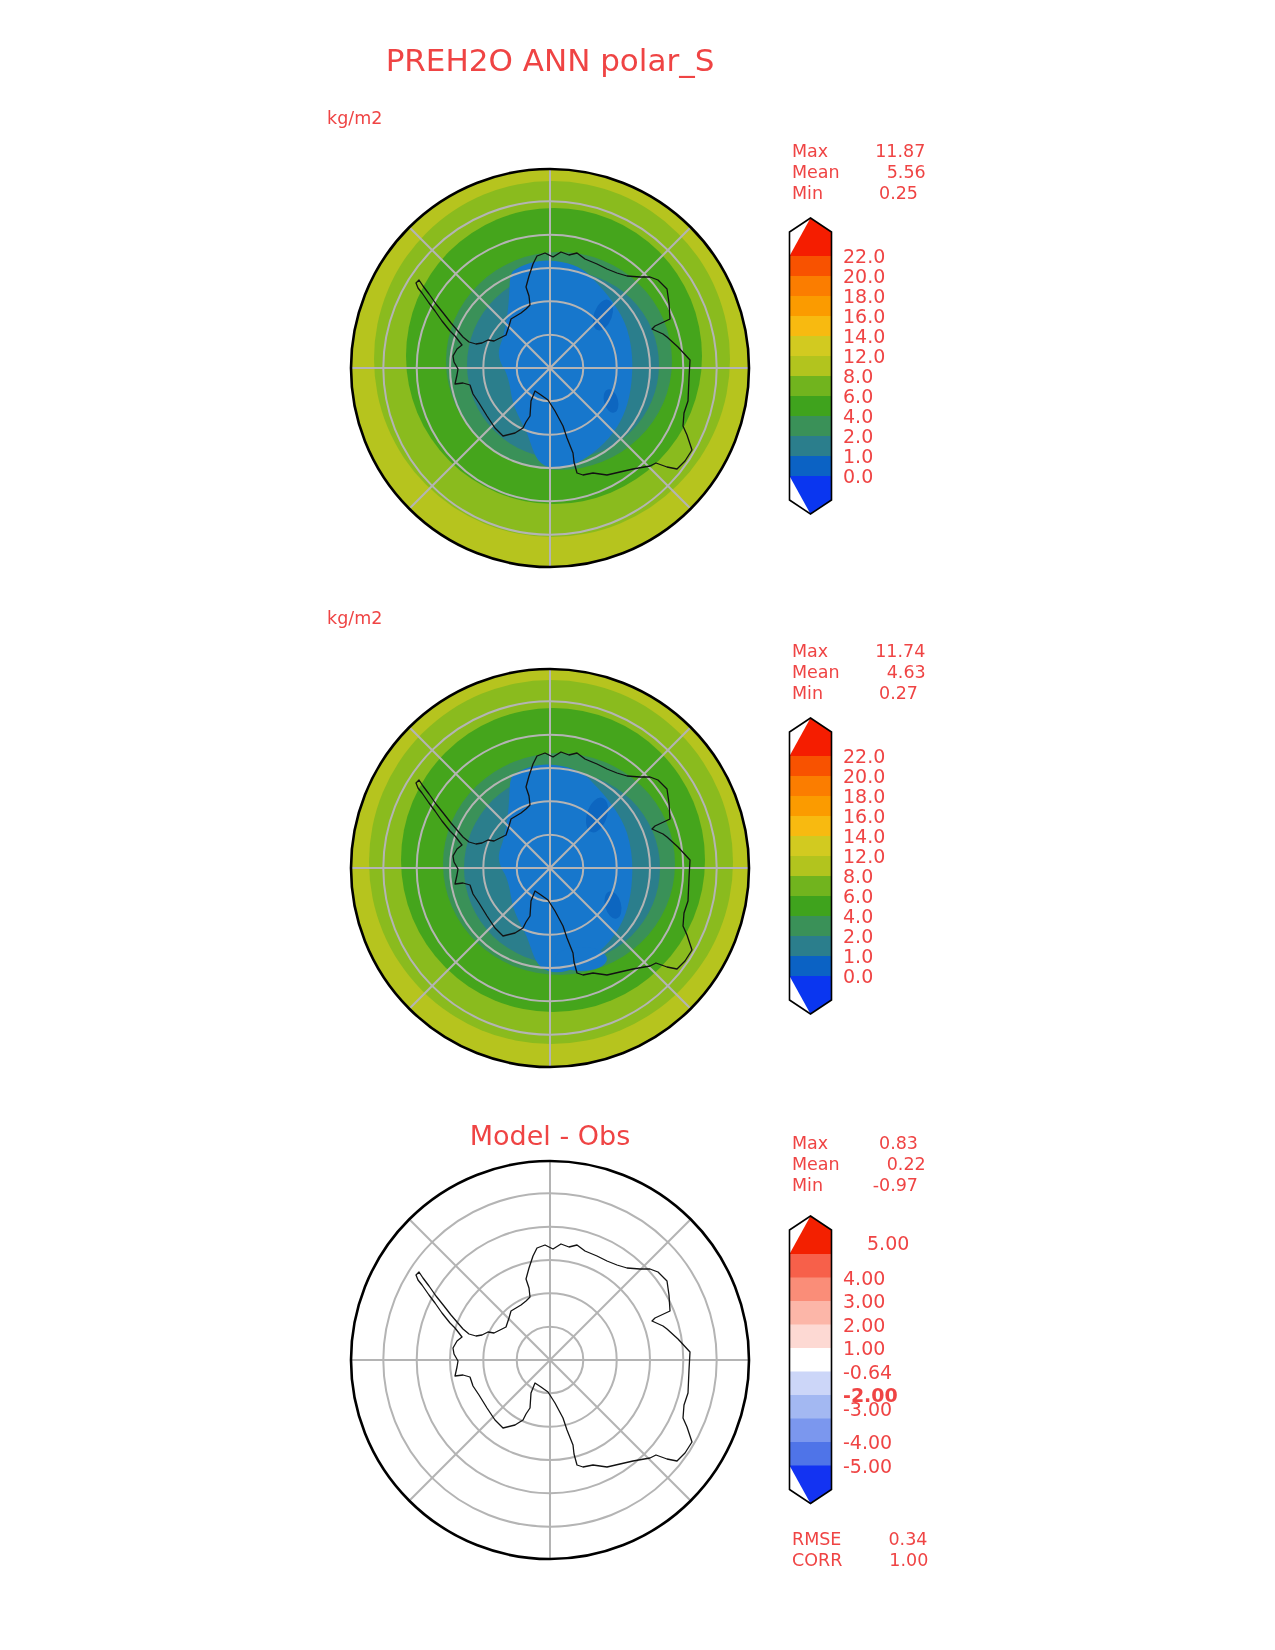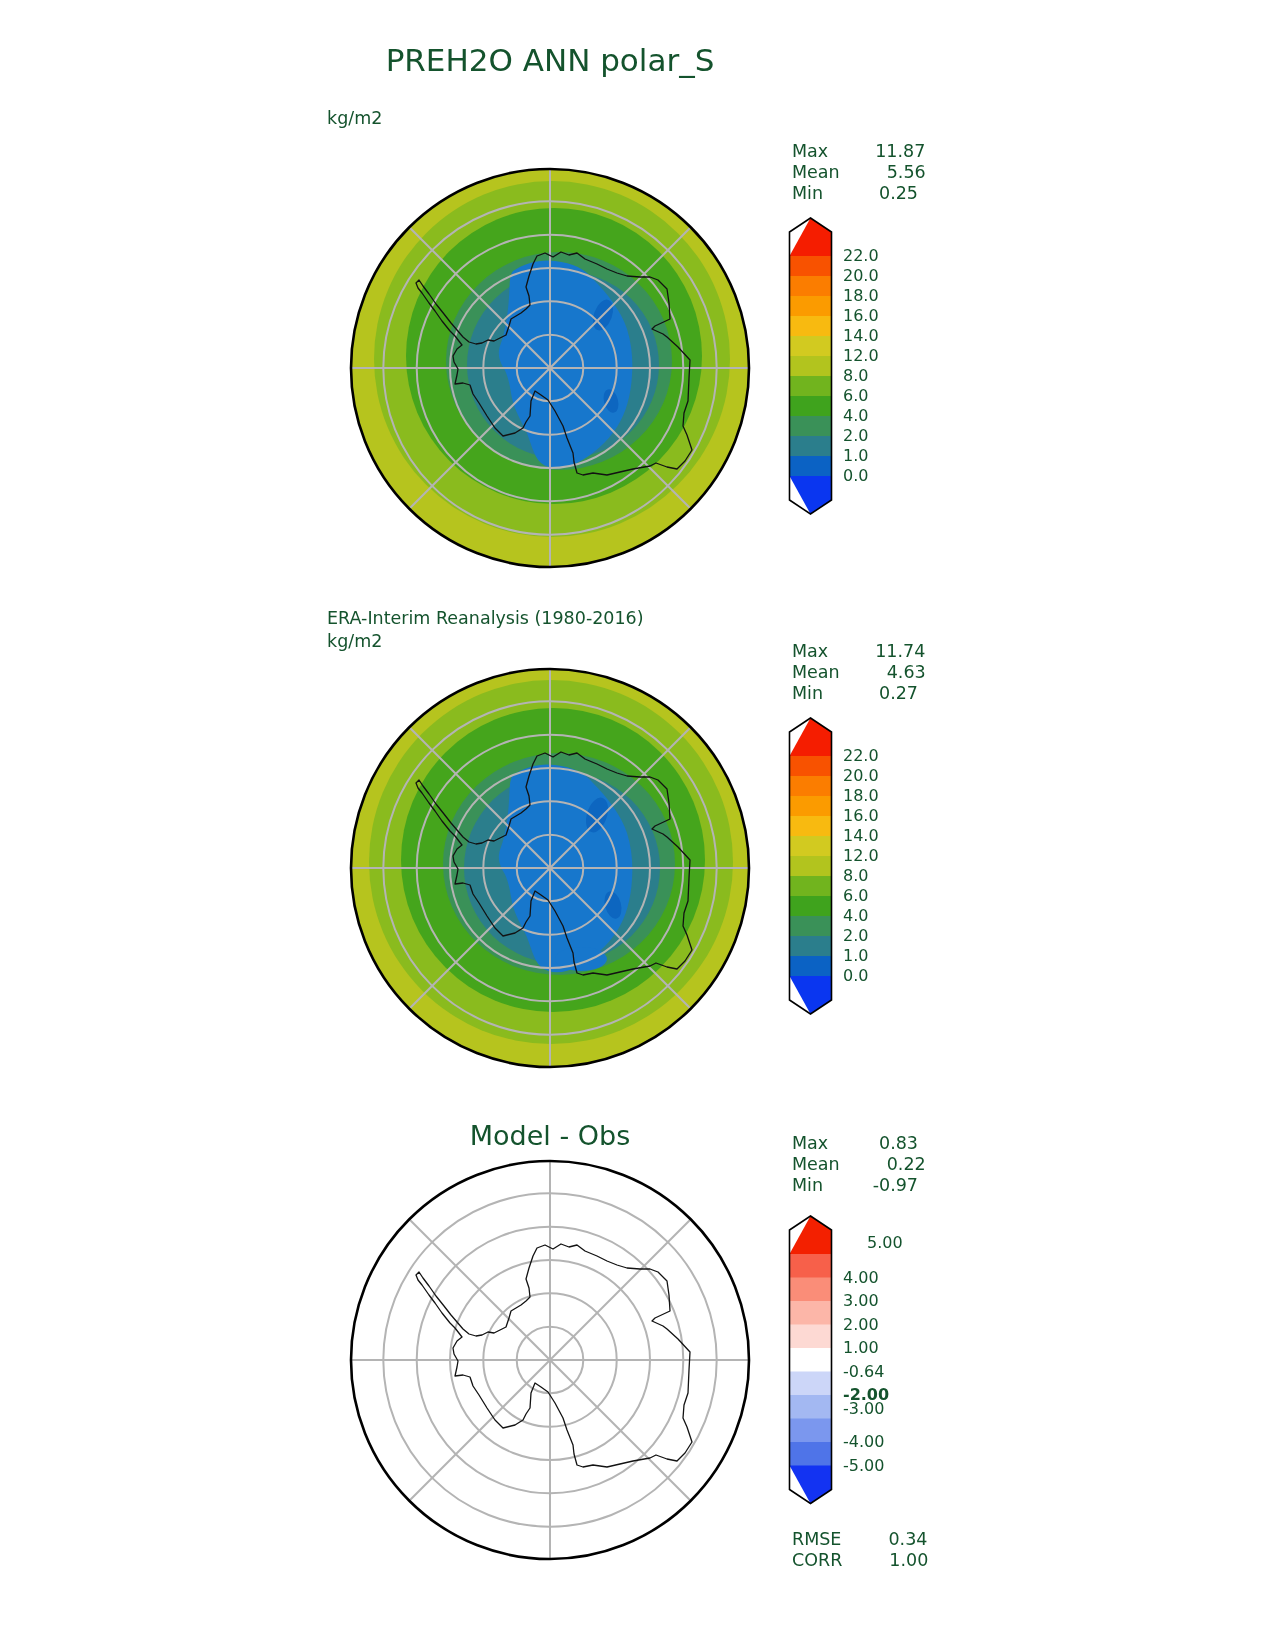--- a/index.html
+++ b/index.html
@@ -1,26 +1,26 @@
 <!DOCTYPE html>
 <html><head>
 <meta charset="utf-8">
 <style>
   html,body{margin:0;padding:0;background:#ffffff;}
   .page{position:relative;width:1275px;height:1650px;background:#ffffff;
-        font-family:"DejaVu Sans","Liberation Sans",sans-serif;color:#14532d;overflow:hidden;}
+        font-family:"DejaVu Sans","Liberation Sans",sans-serif;color:#ef4444;overflow:hidden;}
   .fig-title{position:absolute;left:250px;top:42px;width:600px;text-align:center;
              font-size:31px;font-weight:400;}
   .subtitle{position:absolute;left:327px;width:420px;font-size:17.5px;line-height:23px;}
   .panel3-title{position:absolute;left:250px;top:1120px;width:600px;text-align:center;font-size:27px;}
   .stats{position:absolute;left:792px;width:126px;font-size:17.5px;}
   .srow{display:flex;justify-content:space-between;height:21px;line-height:21px;gap:47px;}
   .map{position:absolute;left:345px;width:410px;height:410px;}
   .cbwrap{position:absolute;left:788px;width:140px;}
-  .cbwrap .tick{position:absolute;left:55px;height:22px;line-height:22px;font-size:16px;white-space:nowrap;}
+  .cbwrap .tick{position:absolute;left:55px;height:22px;line-height:22px;font-size:19px;white-space:nowrap;}
   .cbwrap svg{position:absolute;left:0;top:0;}
 </style>
 </head>
 <body>
 
 <div class="page">
 
   <svg width="0" height="0" style="position:absolute" aria-hidden="true">
     <defs>
       <clipPath id="discclip">
@@ -126,21 +126,20 @@
       <span class="tick" style="top: 128px;">12.0</span>
       <span class="tick" style="top: 148px;">8.0</span>
       <span class="tick" style="top: 168px;">6.0</span>
       <span class="tick" style="top: 188px;">4.0</span>
       <span class="tick" style="top: 208px;">2.0</span>
       <span class="tick" style="top: 228px;">1.0</span>
       <span class="tick" style="top: 248px;">0.0</span>
     </div>
 
   <div class="subtitle" style="top:607px">
-    <div>ERA-Interim Reanalysis (1980-2016)</div>
     <div>kg/m2</div>
   </div>
 
   <svg class="map" style="top:663px" viewBox="0 0 410 410">
     <g clip-path="url(#discclip)">
       <circle cx="205" cy="205" r="199" fill="#b6c41e"></circle>
       <circle cx="206" cy="199" r="182" fill="#8abb1e"></circle>
       <circle cx="208" cy="197" r="152" fill="#45a51c"></circle>
       <ellipse cx="214" cy="201" rx="116" ry="111" fill="#3a9158"></ellipse>
       <ellipse cx="217" cy="205" rx="98" ry="96" fill="#2b7e8c"></ellipse>

